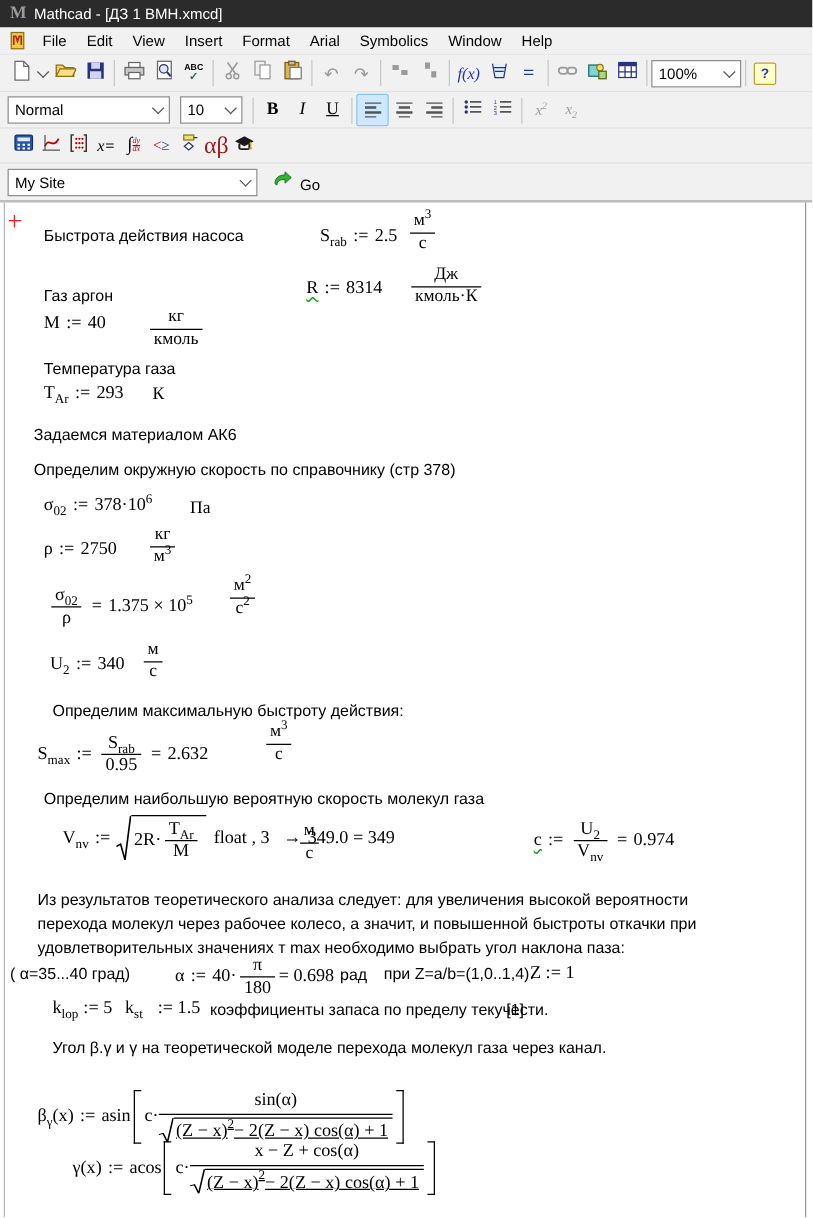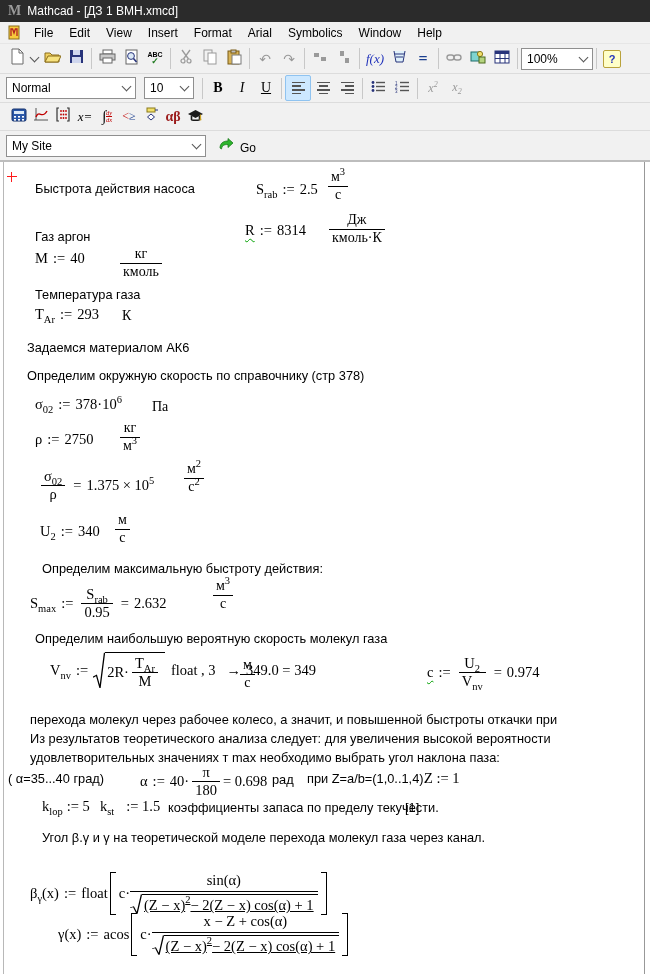--- a/index.html
+++ b/index.html
@@ -366,21 +366,21 @@
       <span style="font-family:'Liberation Serif',serif;font-size:12px"><span class="red">&lt;</span><span class="blue">≥</span></span>
     </span>
   <span class="tbtn sm">
       <span><svg width="15" height="15" viewBox="0 0 15 15">
           <rect x="3" y="1" width="8" height="4" fill="#f2e06b" stroke="#8a7a1a"></rect>
           <path d="M7 7 L10.5 10 L7 13 L3.5 10 Z" fill="#fff" stroke="#27337a"></path>
           <line x1="11" y1="3" x2="14" y2="3" stroke="#27337a"></line>
         </svg></span>
     </span>
   <span class="tbtn sm">
-      <span class="maroon" style="font-family:'Liberation Serif',serif;font-weight:bold;font-size:14px">αβ</span>
+      <span class="maroon" style="font-family:'Liberation Serif',serif;font-weight:normal;font-size:19px">αβ</span>
     </span>
   <span class="tbtn sm">
       <span><svg width="17" height="14" viewBox="0 0 17 14">
           <path d="M1 6 L8.5 2 L16 6 L8.5 10 Z" fill="#1a1a1a"></path>
           <path d="M4.5 8 V11.5 C4.5 12.5 12.5 12.5 12.5 11.5 V8" fill="none" stroke="#1a1a1a" stroke-width="1.6"></path>
           <line x1="13.5" y1="6.5" x2="13.5" y2="11" stroke="#c9a227" stroke-width="1.2"></line>
           <circle cx="13.5" cy="11.6" r="1" fill="#c9a227"></circle>
         </svg></span>
     </span>
 </div>
@@ -543,22 +543,22 @@
   <span class="op">:=</span>
   <span class="ifrac">
     <span class="fnum"><span>U</span><span class="msub">2</span></span>
     <span class="fden"><span>V</span><span class="msub">nv</span></span>
   </span>
   <span class="op">=</span>
   <span>0.974</span>
 </div>
 
 <div class="reg t para" style="left:30px;top:711px">
+  <div>Из результатов теоретического анализа следует: для увеличения высокой вероятности</div>
   <div>перехода молекул через рабочее колесо, а значит, и повышенной быстроты откачки при</div>
-  <div>Из результатов теоретического анализа следует: для увеличения высокой вероятности</div>
   <div>удовлетворительных значениях т  max необходимо выбрать угол наклона паза:</div>
 </div>
 
 <div class="reg t" style="left:8px;top:771px"><span>( α=35...40 град)</span></div>
 <div class="reg mrow" style="left:140px;top:764px">
   <span>α</span>
   <span class="op">:=</span>
   <span>40·</span>
   <span class="ifrac">
     <span class="fnum">π</span>
@@ -581,21 +581,21 @@
   <span style="margin-left:12px">:= 1.5</span>
 </div>
 <div class="reg t" style="left:168px;top:800px"><span>коэффициенты запаса по пределу текучести.</span></div>
 <div class="reg t" style="left:405px;top:800px"><span>[1]</span></div>
 
 <div class="reg t" style="left:42px;top:830px"><span>Угол β.γ и γ на теоретической моделе перехода молекул газа через канал.</span></div>
 
 <div class="reg mrow" style="left:30px;top:872px">
   <span><span>β</span><span class="msub">γ</span><span>(x)</span></span>
   <span class="op">:=</span>
-  <span>float</span>
+  <span>asin</span>
   <span class="brl"></span>
   <span>c·</span>
   <span class="bigfrac">
     <span class="bfnum">sin(α)</span>
     <span class="bfden">
       <span class="rad">
         <svg class="radsvg" viewBox="0 0 12 40" preserveAspectRatio="none">
             <path d="M0 27 L3.5 25 L7 38.5 L11.5 0.8" stroke="#000" fill="none" stroke-width="1.3"></path>
           </svg>
         <span class="radbody">

